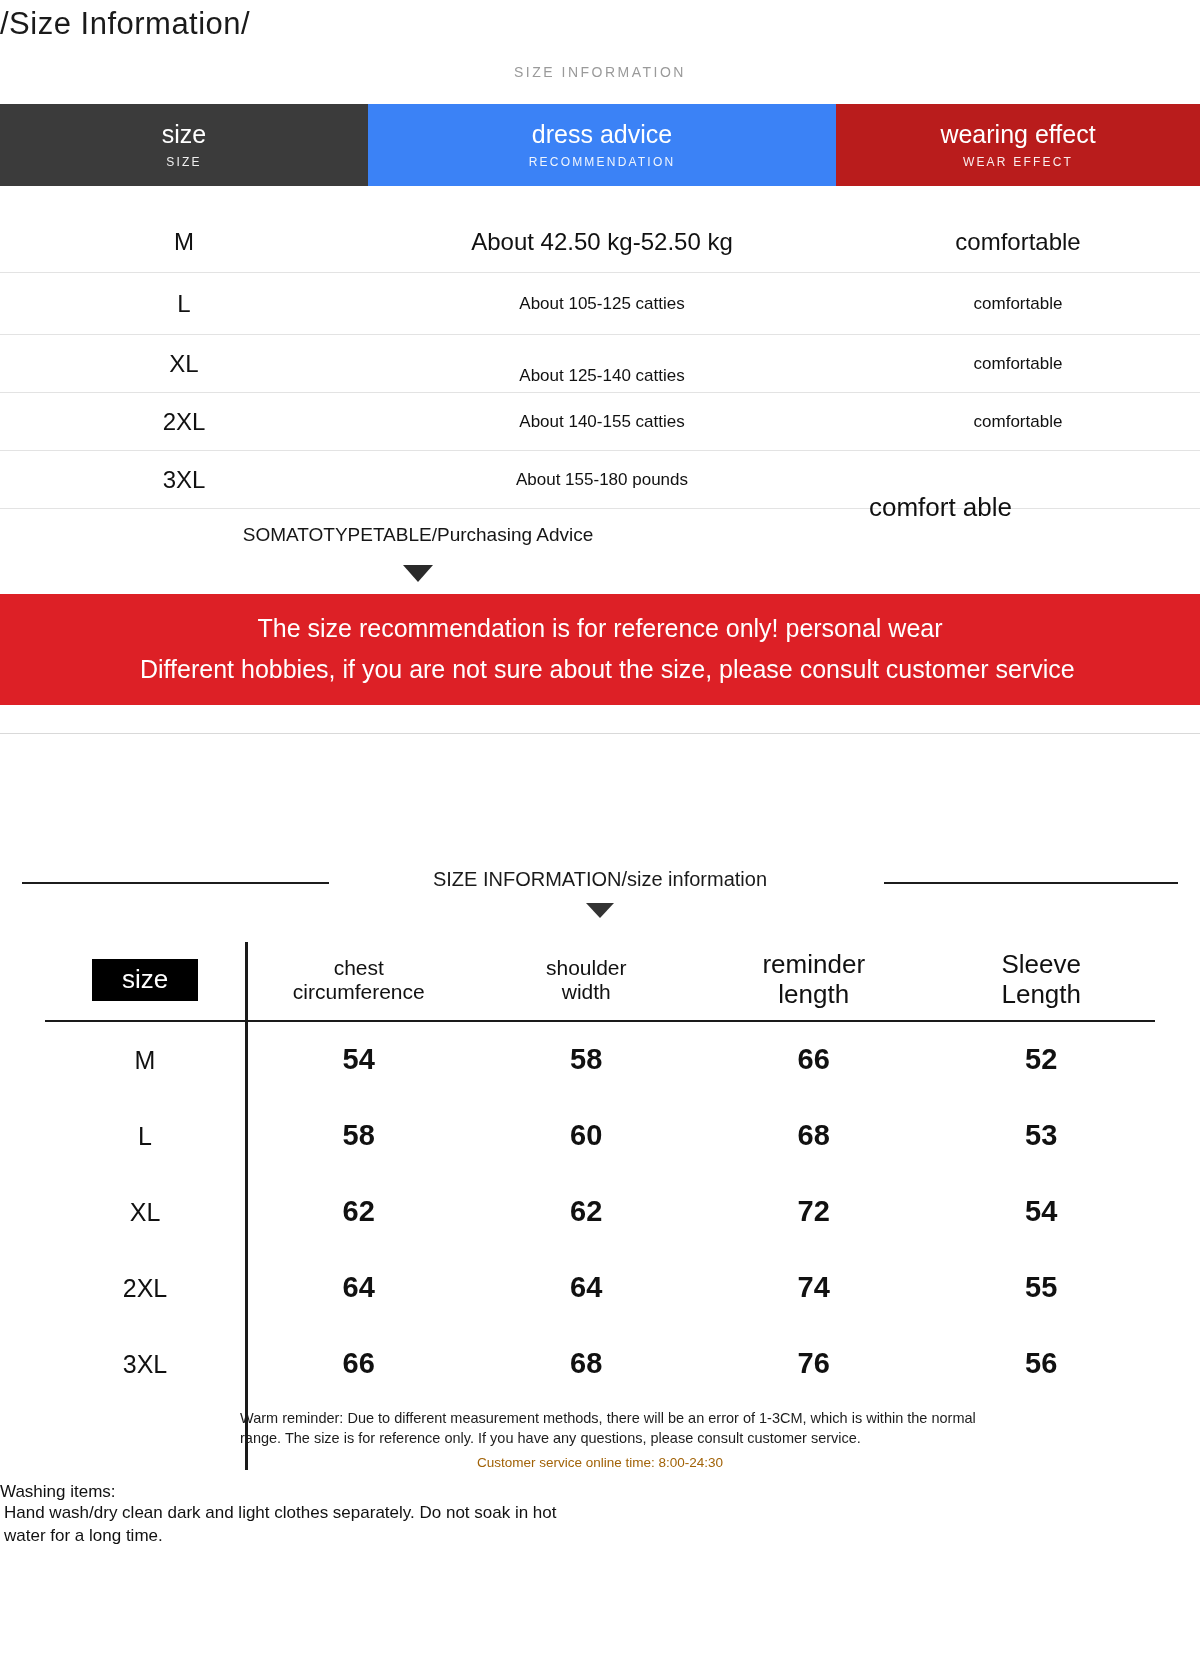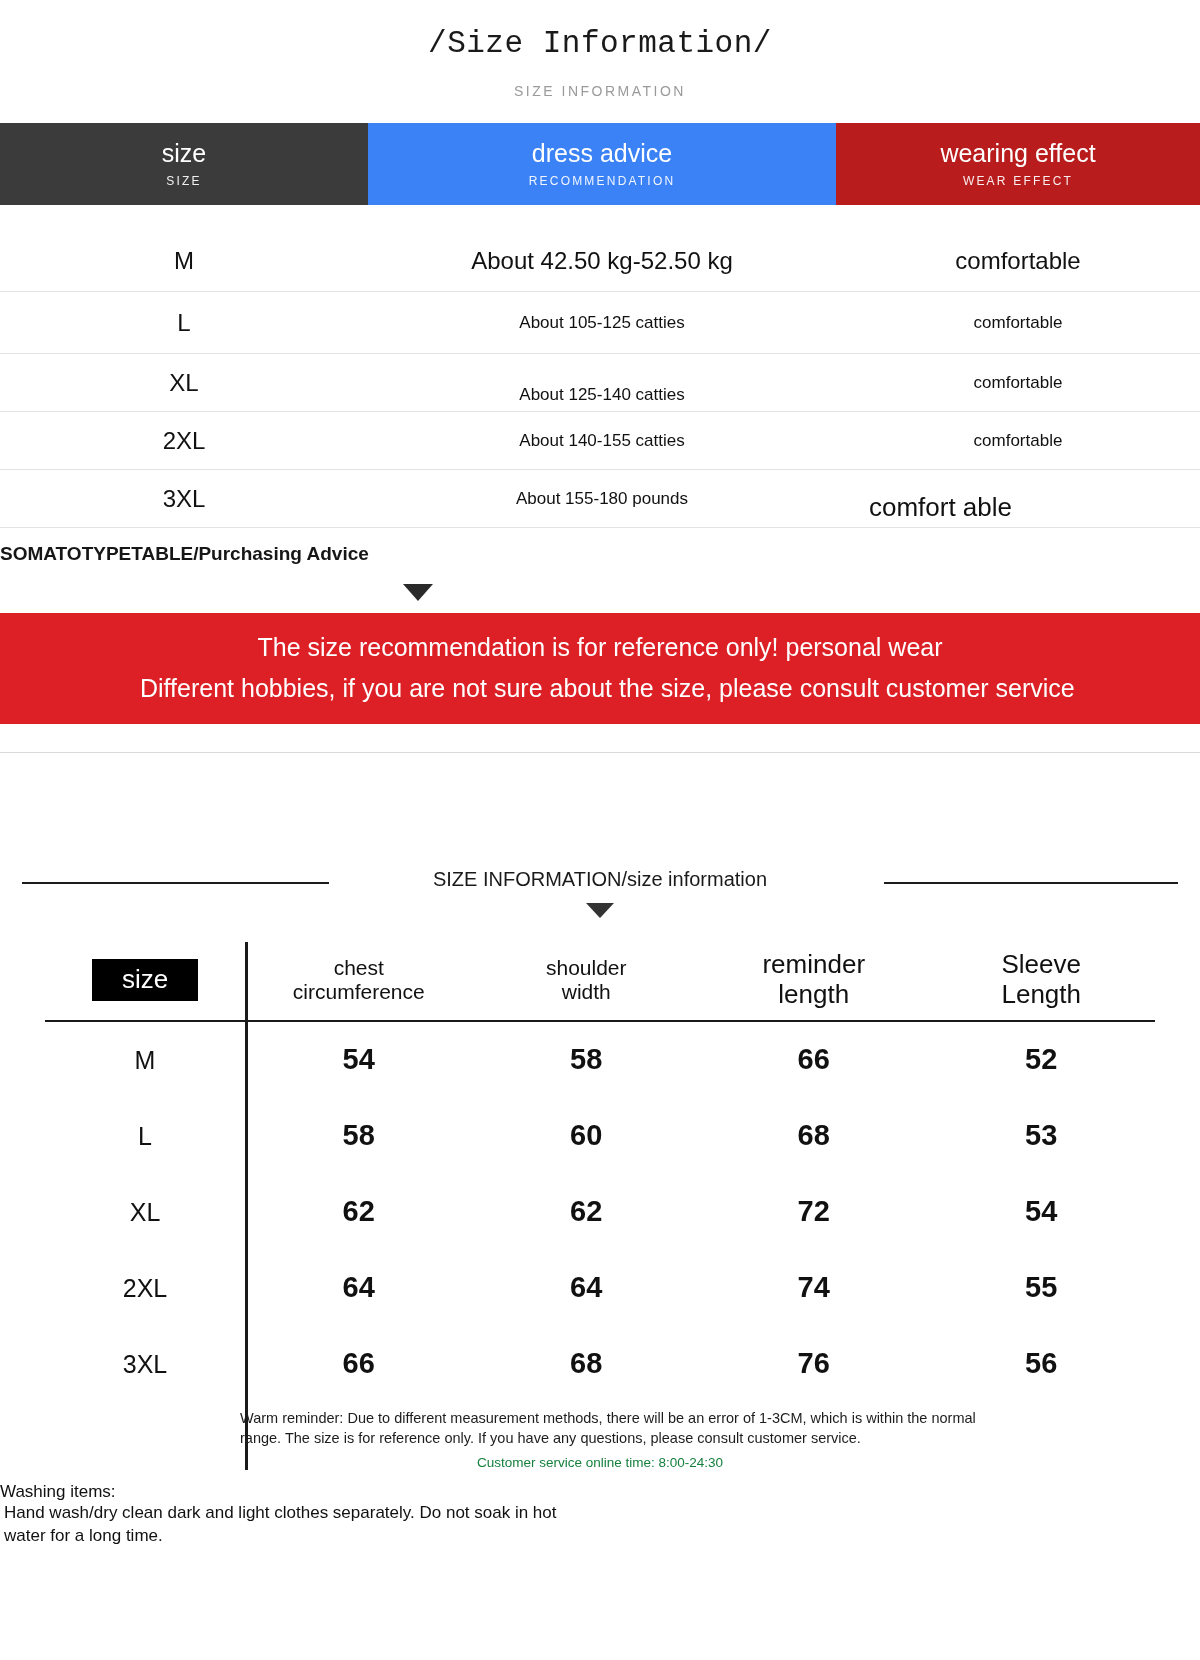--- a/index.html
+++ b/index.html
@@ -19,27 +19,25 @@
   
   .top-section {
     position: relative;
     width: 1200px;
     height: 830px;
     background: #fff;
     box-sizing: border-box;
   }
 
   .main-title {
-    text-align: center;
     font-size: 31px;
     color: #1a1a1a;
-    padding-top: 26px;
+    padding-top: 6px;
     letter-spacing: 0.5px;
     font-weight: 400;
-    font-family: Liberation Mono, monospace;
   }
   .sub-title {
     text-align: center;
     font-size: 14px;
     color: #9a9a9a;
     letter-spacing: 2.5px;
     margin-top: 22px;
   }
 
   
@@ -124,24 +122,23 @@
   }
 
   .somato-row {
     display: flex;
     width: 1200px;
     height: 52px;
     align-items: center;
   }
   .somato-text {
     width: 836px;
-    text-align: left;
+    text-align: center;
     font-size: 19px;
     color: #161616;
-    font-weight: bold;
   }
 
   .arrow-down {
     width: 0; height: 0;
     border-left: 15px solid transparent;
     border-right: 15px solid transparent;
     border-top: 17px solid #2a2a2a;
     margin: 4px auto 0 auto;
     position: relative;
     left: -182px;
@@ -284,21 +281,21 @@
     font-size: 14.5px;
     color: #1d1d1d;
     line-height: 1.4;
     padding-left: 60px;
     box-sizing: border-box;
   }
   .cs-time {
     width: 1200px;
     text-align: center;
     font-size: 13.5px;
-    color: #15803d;
+    color: #a16207;
     margin-top: 6px;
   }
   .wash-wrap {
     display: flex;
     justify-content: center;
     margin-top: 10px;
     flex-direction: column;
   }
   .wash-label {
     font-size: 17px;

